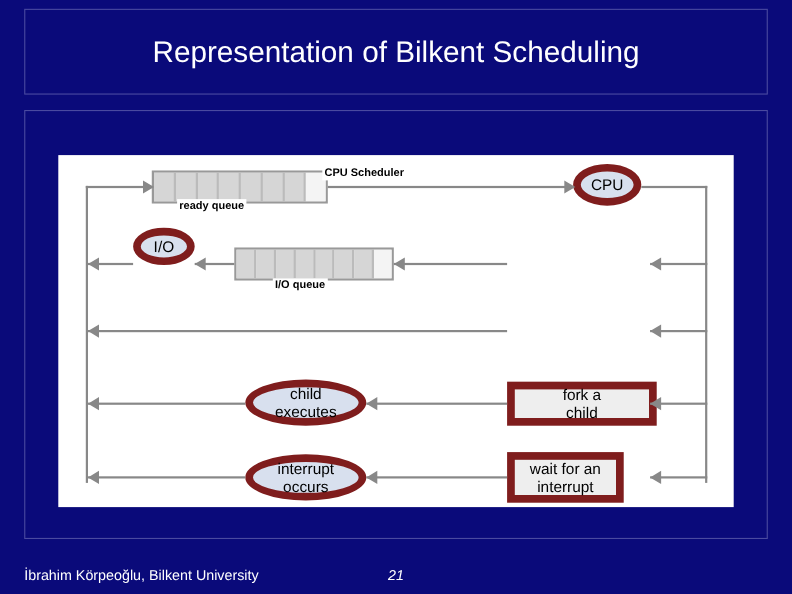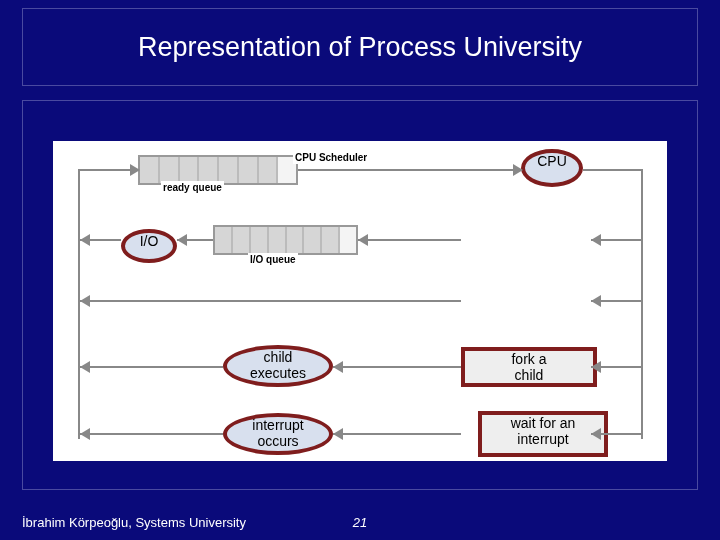--- a/index.html
+++ b/index.html
@@ -52,24 +52,24 @@
     display: flex;
     justify-content: space-between;
     color: #fff;
     font-size: 13px;
   }
   .footer .center { position: absolute; left: 50%; transform: translateX(-50%); font-style: italic; }
 
   
   .box {
     position: absolute;
-    border: 4px solid #7f1d1d;
+    border: 7px solid #7f1d1d;
     background: #eee;
     display: flex;
-    align-items: flex-start;
+    align-items: center;
     justify-content: center;
     font-size: 14px;
     color: #000;
     text-align: center;
     line-height: 1.15;
   }
   .oval {
     border-radius: 50%;
     background: #d8e0ee;
   }
@@ -109,21 +109,21 @@
     width: 0; height: 0;
     border-top: 6px solid transparent;
     border-bottom: 6px solid transparent;
     border-right: 10px solid #888;
   }
 </style>
 </head>
 <body>
 
 <div class="title-box">
-  <div class="title">Representation of Process University</div>
+  <div class="title">Representation of Bilkent Scheduling</div>
 </div>
 
 <div class="diagram-area">
   <div class="diagram">
 
     <div class="queue" style="left:85px; top:14px; width:160px; height:30px;">
       <div class="slot"></div>
         <div class="slot"></div>
         <div class="slot"></div>
         <div class="slot"></div>
@@ -142,21 +142,21 @@
     <div class="line" style="left:245px; top:28px; width:223px; height:2px;"></div>
     <div class="arrow-r" style="left:460px; top:23px;"></div>
 
     <div class="line" style="left:530px; top:28px; width:60px; height:2px;"></div>
     <div class="line" style="left:588px; top:28px; width:2px; height:270px;"></div>
 
     <div class="line" style="left:25px; top:28px; width:60px; height:2px;"></div>
     <div class="arrow-r" style="left:77px; top:23px;"></div>
     <div class="line" style="left:25px; top:28px; width:2px; height:270px;"></div>
 
-    <div class="box oval" style="left:68px; top:88px; width:56px; height:34px;">
+    <div class="box oval" style="left:68px; top:66px; width:56px; height:34px;">
       <span>I/O</span>
     </div>
     <div class="queue" style="left:160px; top:84px; width:145px; height:30px;">
       <div class="slot"></div>
         <div class="slot"></div>
         <div class="slot"></div>
         <div class="slot"></div>
         <div class="slot"></div>
         <div class="slot"></div>
         <div class="slot"></div>
@@ -189,30 +189,30 @@
     <div class="arrow-l" style="left:27px; top:220px;"></div>
     <div class="line" style="left:280px; top:225px; width:128px; height:2px;"></div>
     <div class="arrow-l" style="left:280px; top:220px;"></div>
     <div class="line" style="left:538px; top:225px; width:52px; height:2px;"></div>
     <div class="arrow-l" style="left:538px; top:220px;"></div>
 
     <div class="box oval" style="left:170px; top:272px; width:110px; height:42px; white-space:pre;">
       <span>interrupt
 occurs</span>
     </div>
-    <div class="box" style="left:408px; top:270px; width:130px; height:46px; white-space:pre;margin-left:17px;">
+    <div class="box" style="left:408px; top:270px; width:106px; height:46px; white-space:pre;">
       <span>wait for an
 interrupt</span>
     </div>
     <div class="line" style="left:27px; top:292px; width:143px; height:2px;"></div>
     <div class="arrow-l" style="left:27px; top:287px;"></div>
     <div class="line" style="left:280px; top:292px; width:128px; height:2px;"></div>
     <div class="arrow-l" style="left:280px; top:287px;"></div>
     <div class="line" style="left:538px; top:292px; width:52px; height:2px;"></div>
     <div class="arrow-l" style="left:538px; top:287px;"></div>
 
   </div>
 </div>
 
 <div class="footer">
   <span class="center">21</span>
-  <span>İbrahim Körpeoğlu, Systems University</span>
+  <span>İbrahim Körpeoğlu, Bilkent University</span>
 </div>
 
 </body></html>

